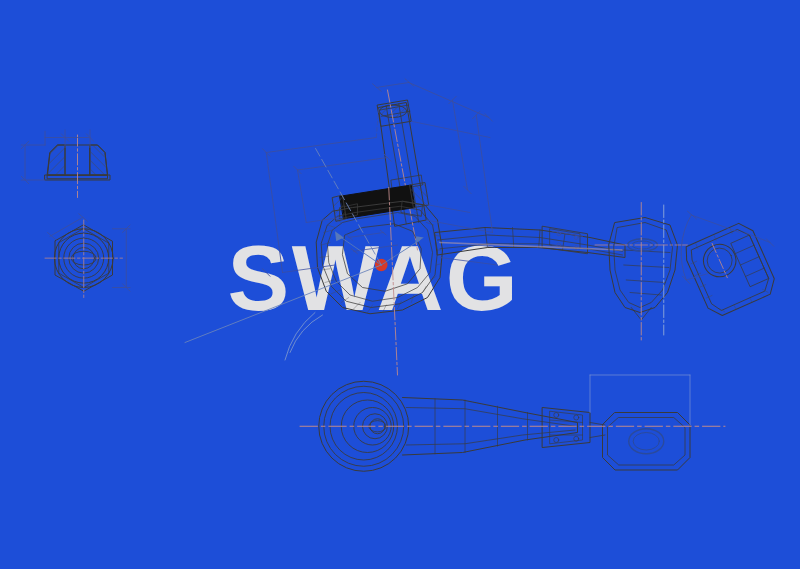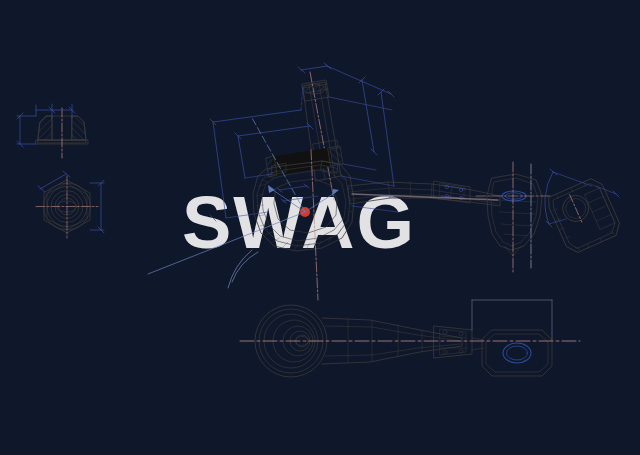--- a/index.html
+++ b/index.html
@@ -1,19 +1,19 @@
 <!DOCTYPE html>
 <html><head>
 <meta charset="utf-8">
 <style>
   html,body{margin:0;padding:0;background:#ffffff;}
   body{width:640px;height:455px;overflow:hidden;
        font-family:"Liberation Sans", sans-serif;
        -webkit-font-smoothing:antialiased;}
-  #page{position:relative;width:640px;height:455px;background:#0f172a;overflow:hidden;}
+  #page{position:relative;width:640px;height:455px;background:#1d4ed8;overflow:hidden;}
 
   
   #watermark{
     position:absolute;left:182px;top:186px;
     font-family:"Liberation Sans", sans-serif;
     font-weight:bold;font-size:74px;letter-spacing:2px;
     color:#e2e2e4;line-height:74px;
     user-select:none;white-space:nowrap;
     z-index:1;
   }

